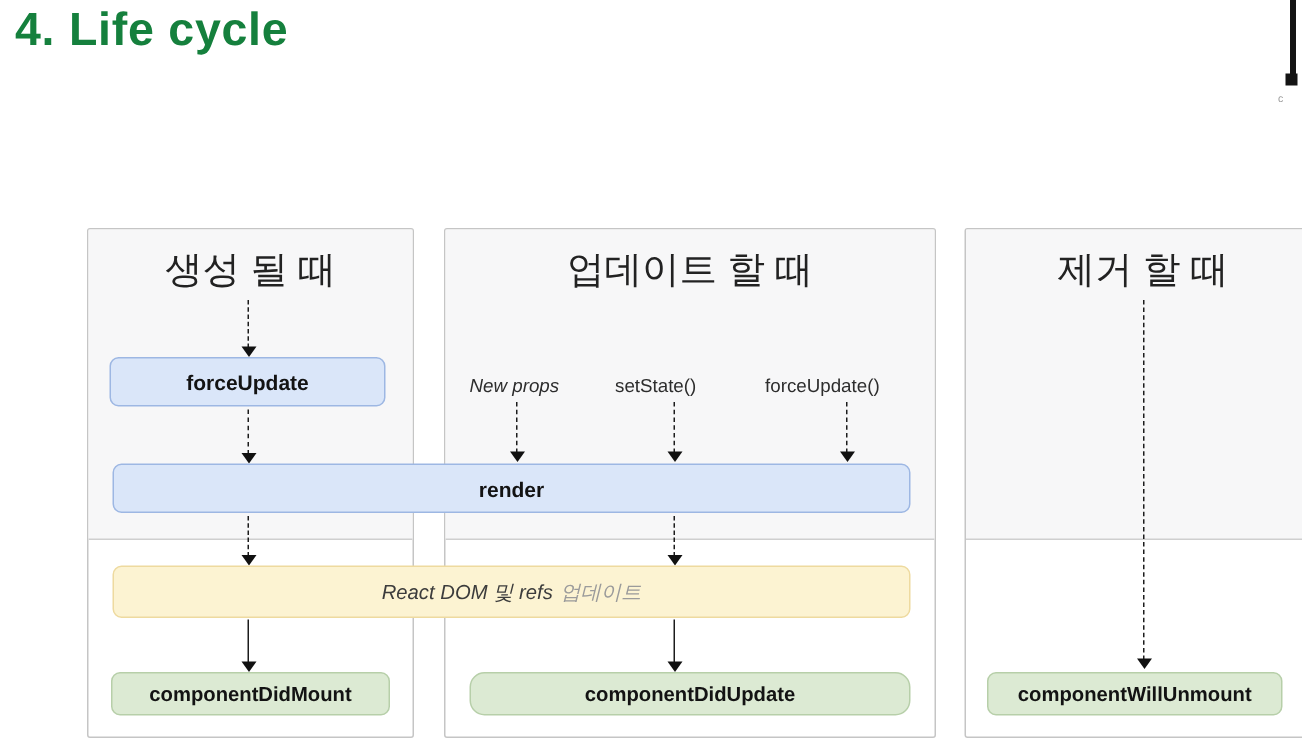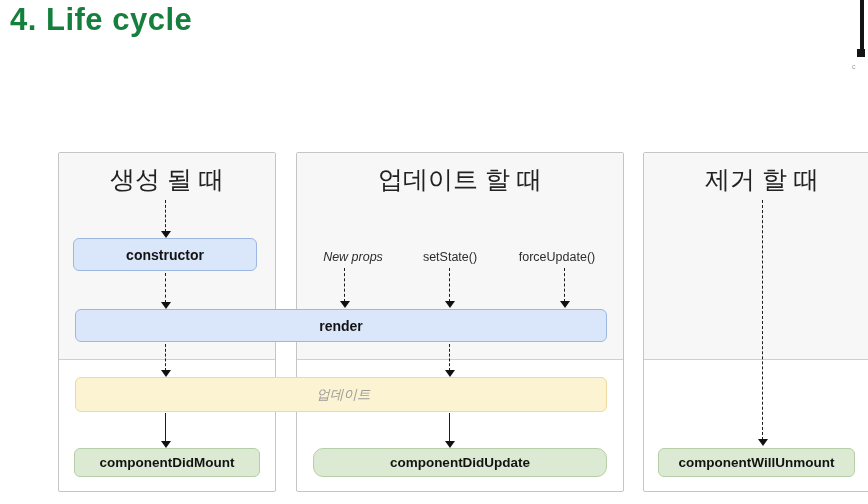--- a/index.html
+++ b/index.html
@@ -35,21 +35,21 @@
   .col-header {
     position:absolute; top:163px; text-align:center;
     font-size:25px; color:#222222; font-weight:500;
   }
   .hdr-mount   { left:58px;  width:218px; }
   .hdr-update  { left:296px; width:328px;text-align:center; }
   .hdr-unmount { left:643px; width:238px; }
 
   
   .trigger {
-    position:absolute; top:250px; height:16px; text-align:center;
+    position:absolute; top:250px; height:16px; text-align:left;
     font-size:12.5px; color:#2d2d2d;
   }
   .trig-newprops    { left:313px; width:80px; font-style:italic; }
   .trig-setstate    { left:410px; width:80px; }
   .trig-forceupdate { left:510px; width:94px; }
 
   
   .arrow { position:absolute; width:10px; }
   .arrow .line {
     position:absolute; left:4px; top:0; bottom:6px; width:0;
@@ -154,26 +154,27 @@
       <i class="line"></i>
         <i class="head"></i>
     </div>
 
     <div class="arrow dashed" style="left:758px; top:200px; height:246px">
       <i class="line"></i>
         <i class="head"></i>
     </div>
 
     <div class="node blue n-constructor">
-      <span>constructor</span>
+      <span>forceUpdate</span>
     </div>
     <div class="node blue n-render">
       <span>render</span>
     </div>
     <div class="node yellow n-domupdate">
+      <span>React DOM 및 refs</span>
       <span class="dom-sub">업데이트</span>
     </div>
     <div class="node green n-didmount">
       <span>componentDidMount</span>
     </div>
     <div class="node green n-didupdate">
       <span>componentDidUpdate</span>
     </div>
     <div class="node green n-willunmount">
       <span>componentWillUnmount</span>

